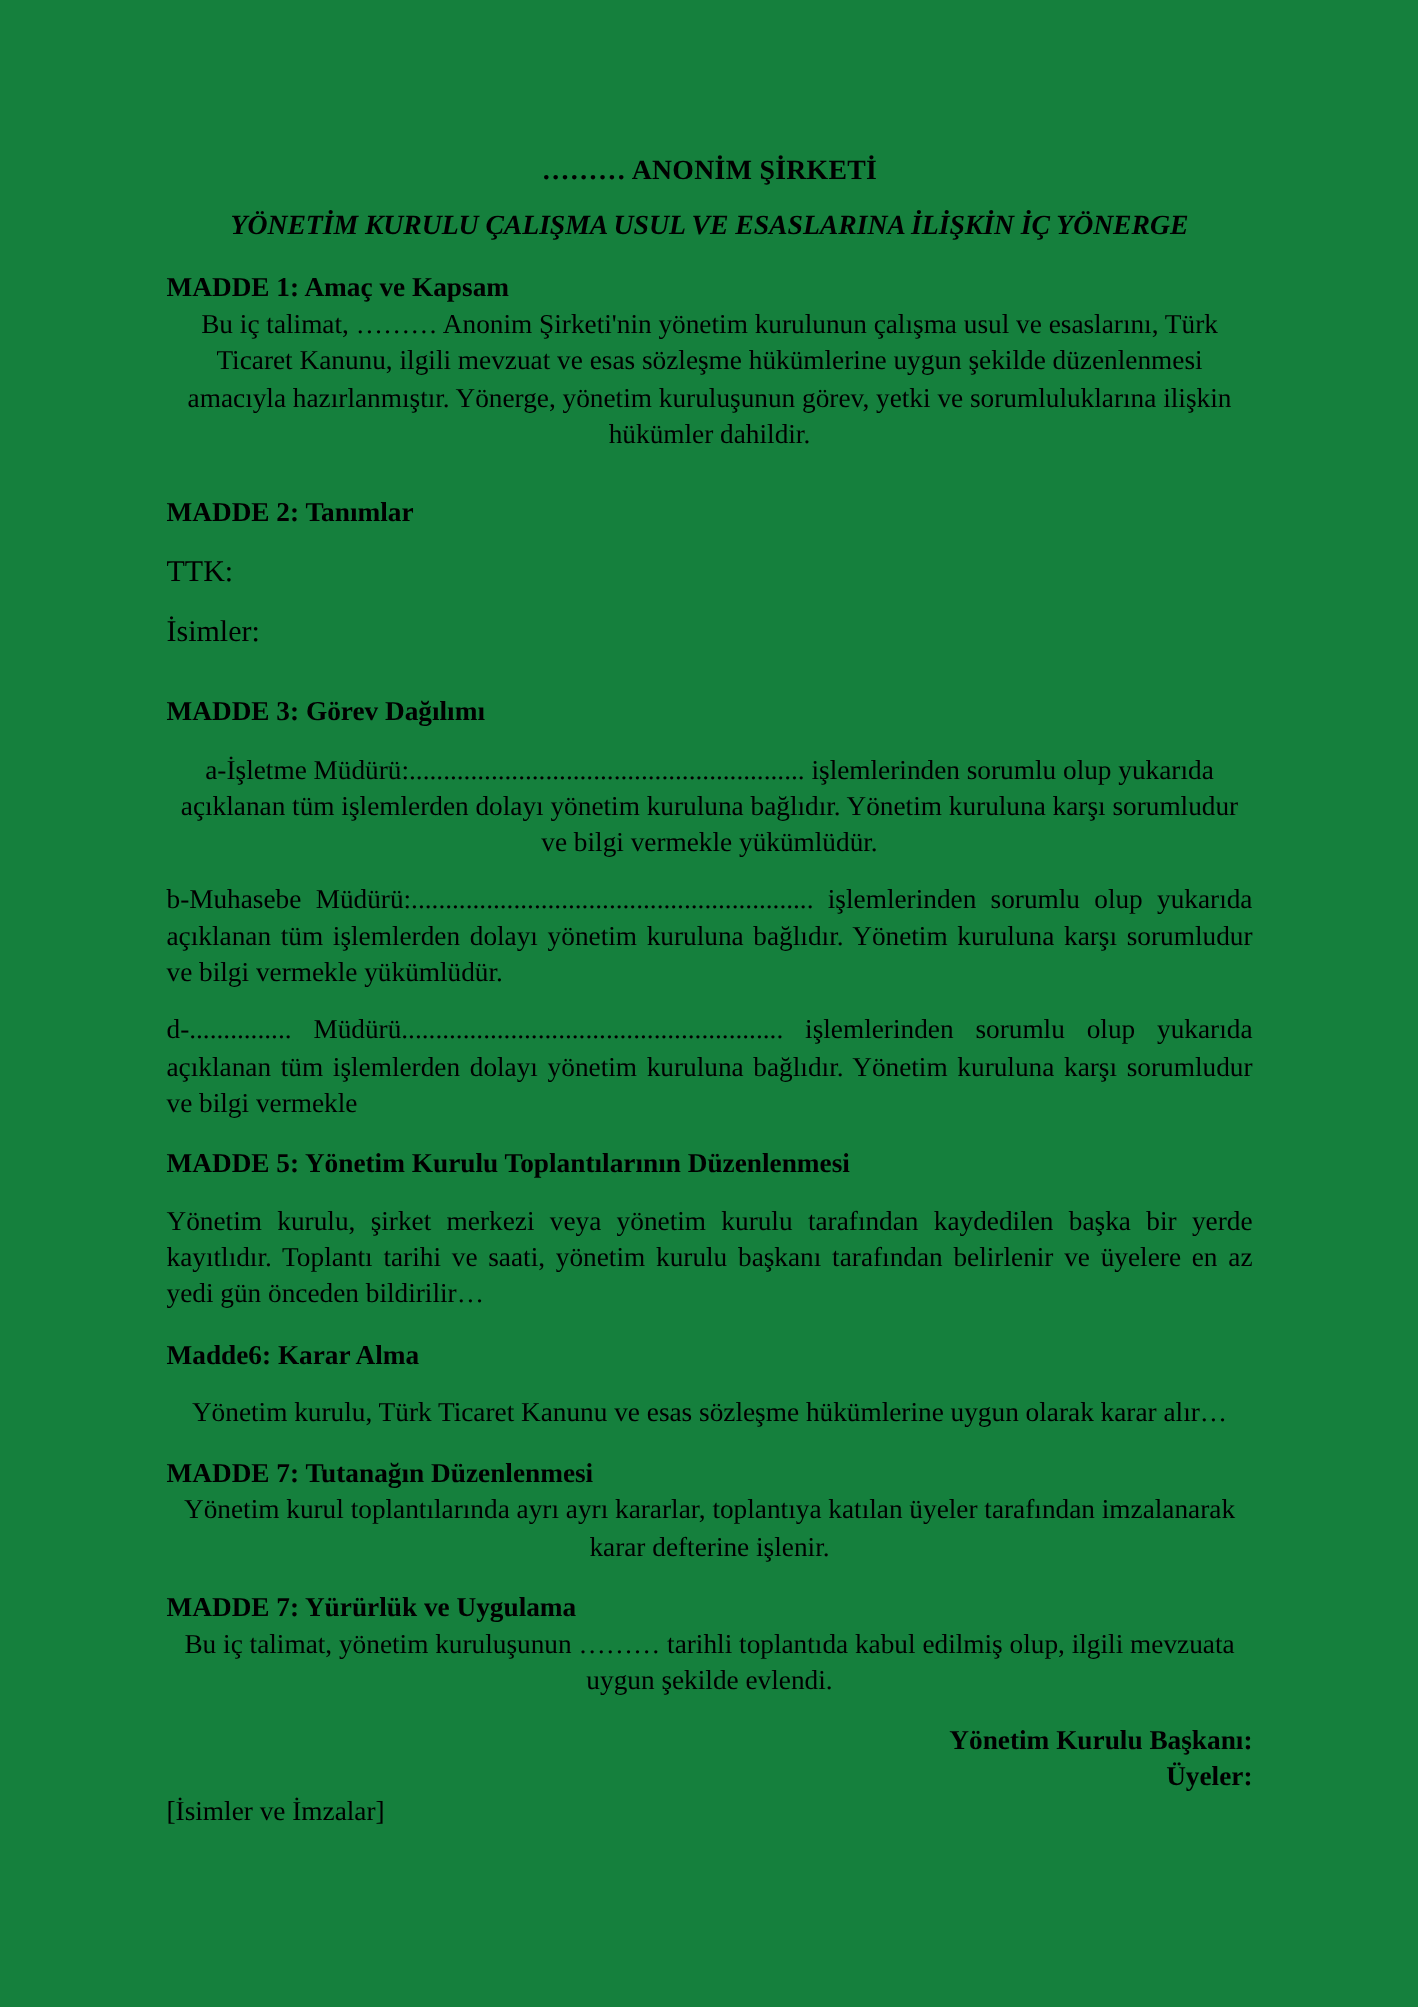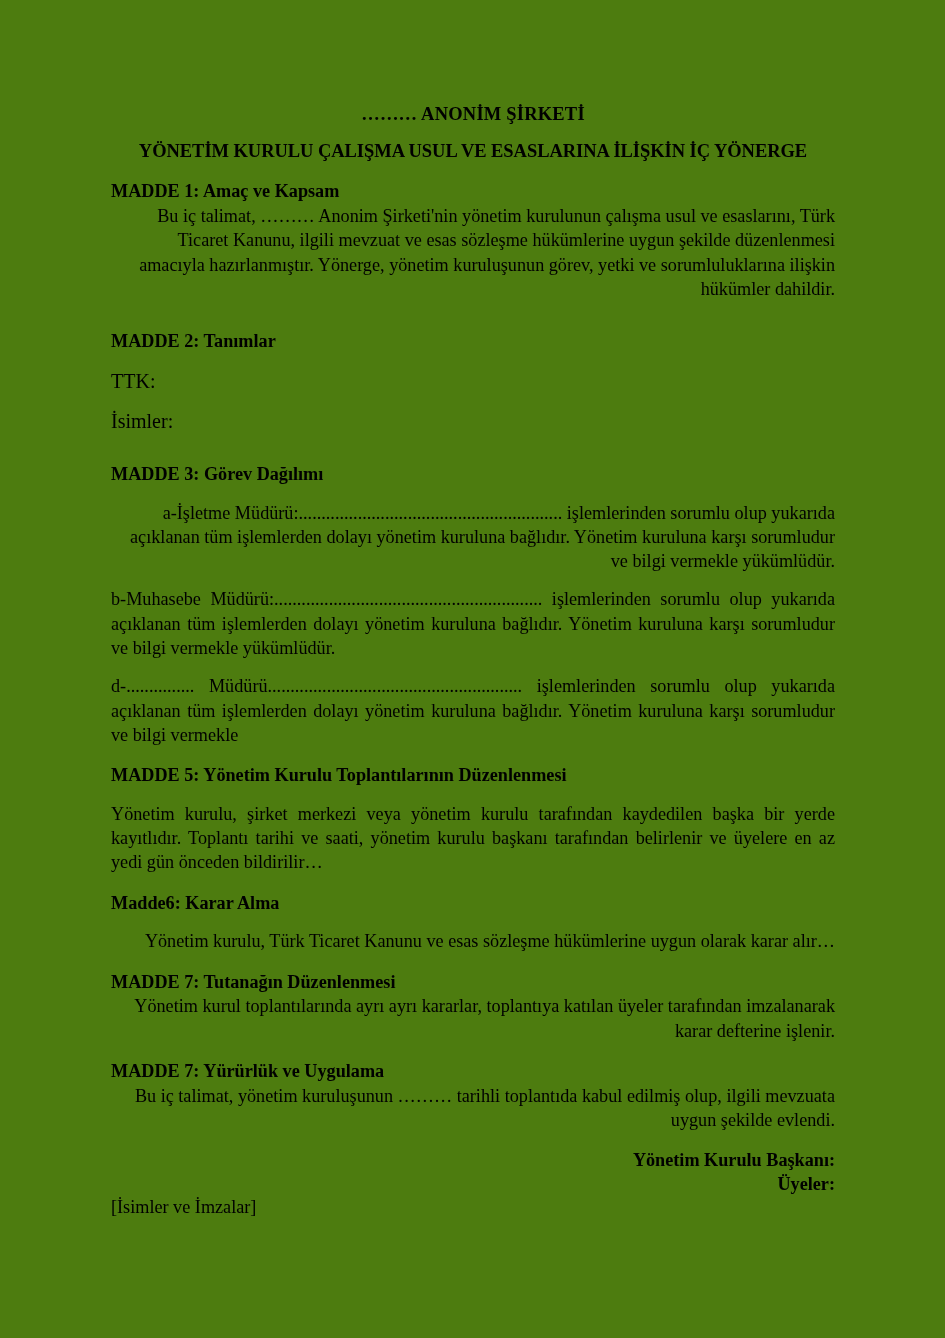--- a/index.html
+++ b/index.html
@@ -16,21 +16,21 @@
     color: #000000;
     -webkit-font-smoothing: antialiased;
   }
 
   .page {
     position: absolute;
     left: 0;
     top: 0;
     width: 945px;
     height: 1338px;
-    background: #4d7c0f;
+    background: #15803d;
     box-sizing: border-box;
     padding: 0;
   }
 
   .content {
     position: absolute;
     left: 111px;
     top: 103px;
     width: 724px;
   }
@@ -44,39 +44,40 @@
     margin: 0 0 13px 0;
     letter-spacing: 0.2px;
   }
   .doc-title-2 {
     text-align: center;
     font-weight: bold;
     font-size: 18.5px;
     line-height: 1.28;
     margin: 0 0 17px 0;
     letter-spacing: -0.05px;
+    font-style: italic;
   }
 
   
   .heading {
     font-weight: bold;
     font-size: 18.2px;
     line-height: 1.30;
     margin: 0;
     text-align: left;
   }
   .heading.sp-before-lg { margin-top: 17px; }
   .heading.sp-before-md { margin-top: 29px; }
 
   
   .para {
     font-size: 18.2px;
     line-height: 1.335;
     margin: 0;
-    text-align: right;
+    text-align: center;
   }
   .para.justify {
     text-align: justify;
     text-justify: inter-word;
   }
   .para.tight { margin-top: 0; }
   .para.sp-before-md { margin-top: 14px; }
 
   
   .defline {

